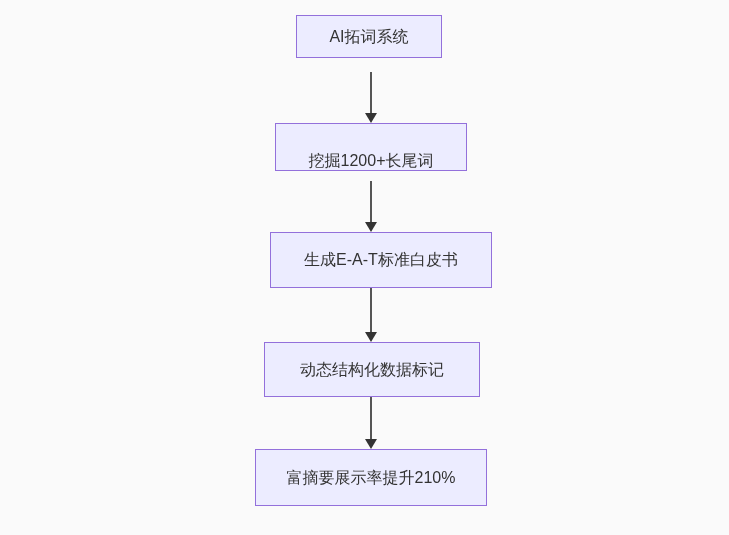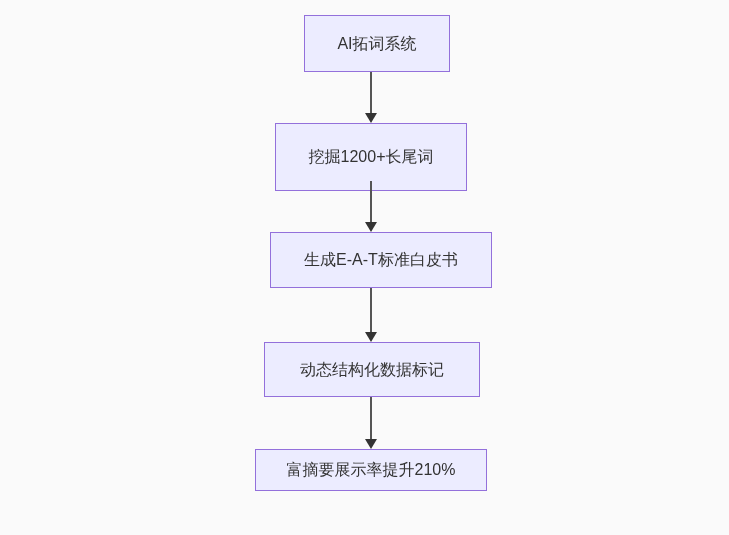--- a/index.html
+++ b/index.html
@@ -20,25 +20,25 @@
     background: #ECECFF;
     border: 1px solid #9370DB;
     display: flex;
     align-items: center;
     justify-content: center;
     color: #333333;
     font-size: 16px;
     text-align: center;
     line-height: 1.2;
   }
-  .node-a { left: 304px; top: 15px;  width: 146px; height: 57px; }
-  .node-b { left: 275px; top: 123px; width: 192px; height: 68px; }
+  .node-a { left: 296px; top: 15px;  width: 146px; height: 43px; }
+  .node-b { left: 275px; top: 123px; width: 192px; height: 48px; align-items: flex-end; }
   .node-c { left: 270px; top: 232px; width: 222px; height: 56px; }
   .node-d { left: 264px; top: 342px; width: 216px; height: 55px; }
-  .node-e { left: 255px; top: 449px; width: 232px; height: 42px; }
+  .node-e { left: 255px; top: 449px; width: 232px; height: 57px; }
 
   .edge {
     position: absolute;
     left: 365px;
     width: 12px;
     display: flex;
     flex-direction: column;
     align-items: center;
   }
   .edge-1 { top: 72px;  height: 51px; }

